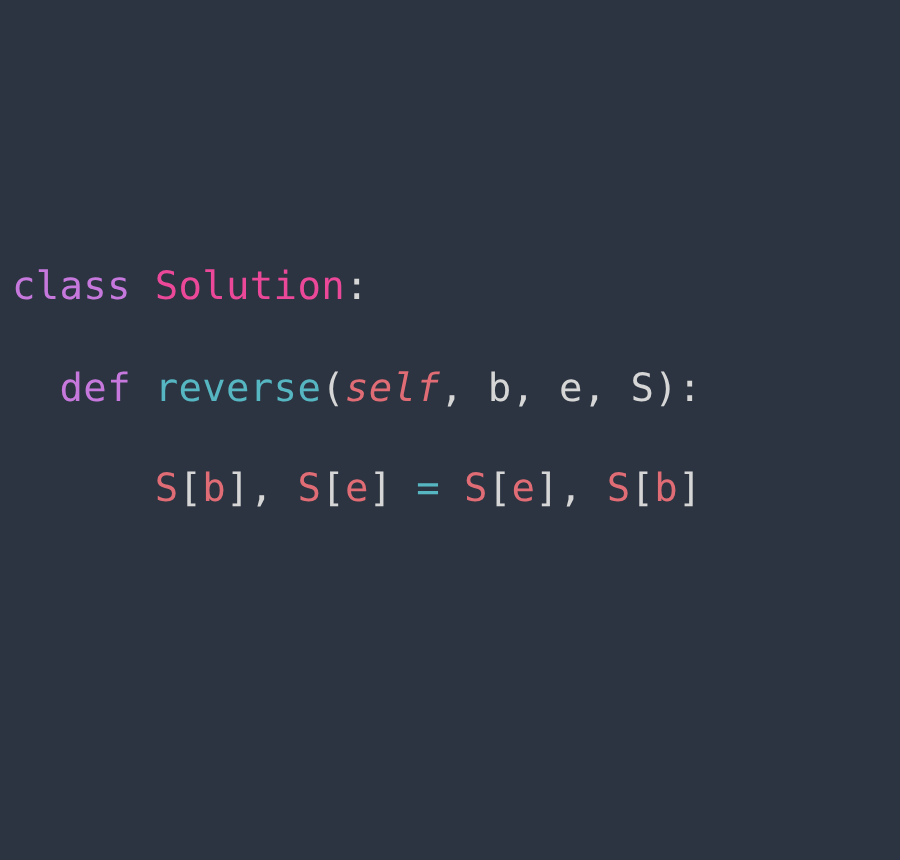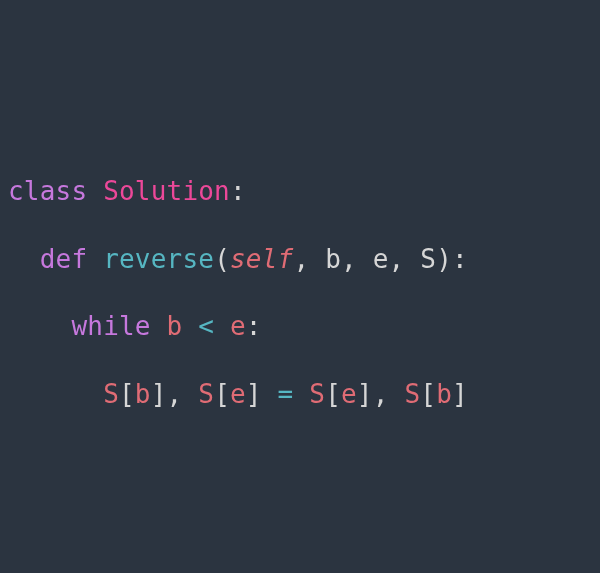--- a/index.html
+++ b/index.html
@@ -28,21 +28,20 @@
   .comma { color: #d6d6d6; }
 </style>
 </head>
 <body>
 
 
 
 <div>
 <div class="line"><span class="kw">class</span> <span class="cls">Solution</span><span class="punct">:</span></div>
 <div class="line">  <span class="kw">def</span> <span class="fn">reverse</span><span class="punct">(</span><span class="self">self</span><span class="comma">, </span><span class="param">b</span><span class="comma">, </span><span class="param">e</span><span class="comma">, </span><span class="param">S</span><span class="punct">)</span><span class="punct">:</span></div>
-<div class="line">    <span class="kw-ctrl">while</span><span> </span><span class="var">b</span><span class="op"> &lt; </span><span class="var">e</span><span class="punct">:</span></div>
 <div class="line">      <span class="var">S</span><span class="bracket">[</span><span class="var">b</span><span class="bracket">]</span><span class="comma">, </span><span class="var">S</span><span class="bracket">[</span><span class="var">e</span><span class="bracket">]</span><span class="op"> = </span><span class="var">S</span><span class="bracket">[</span><span class="var">e</span><span class="bracket">]</span><span class="comma">, </span><span class="var">S</span><span class="bracket">[</span><span class="var">b</span><span class="bracket">]</span></div>
 
 
 
 
 
 
 
 
 

